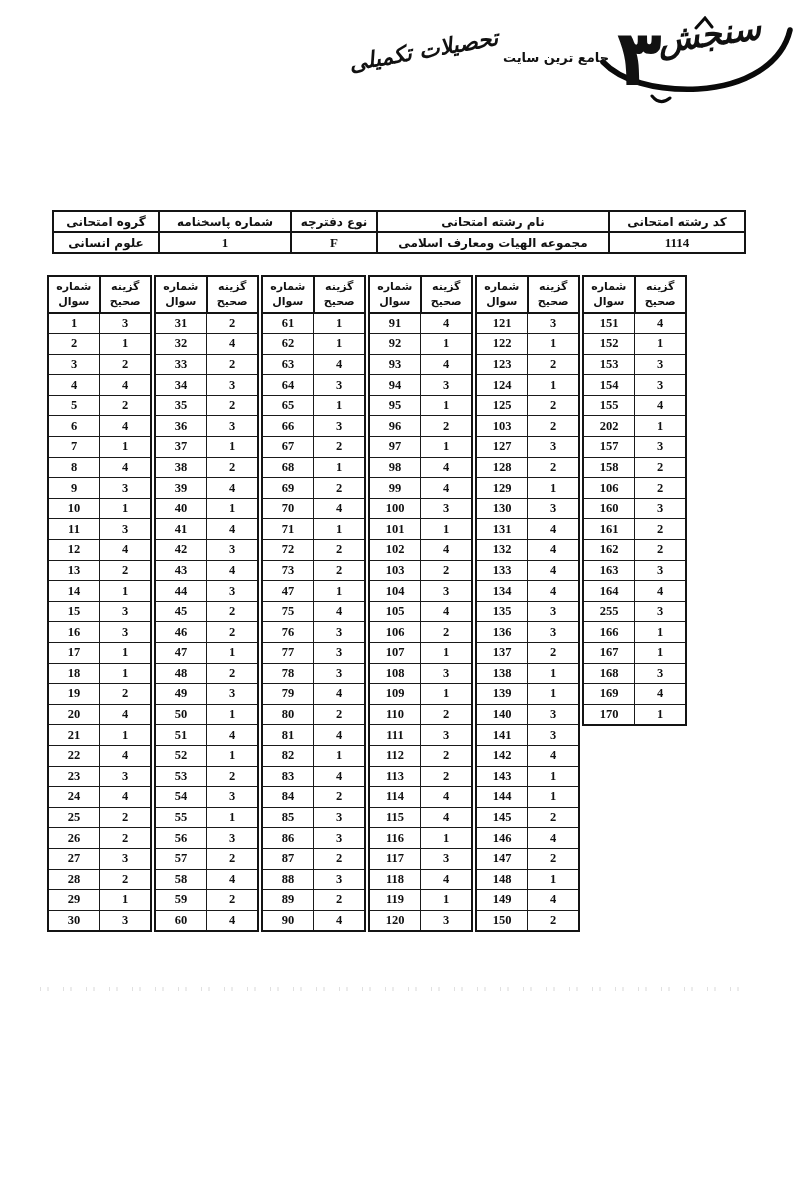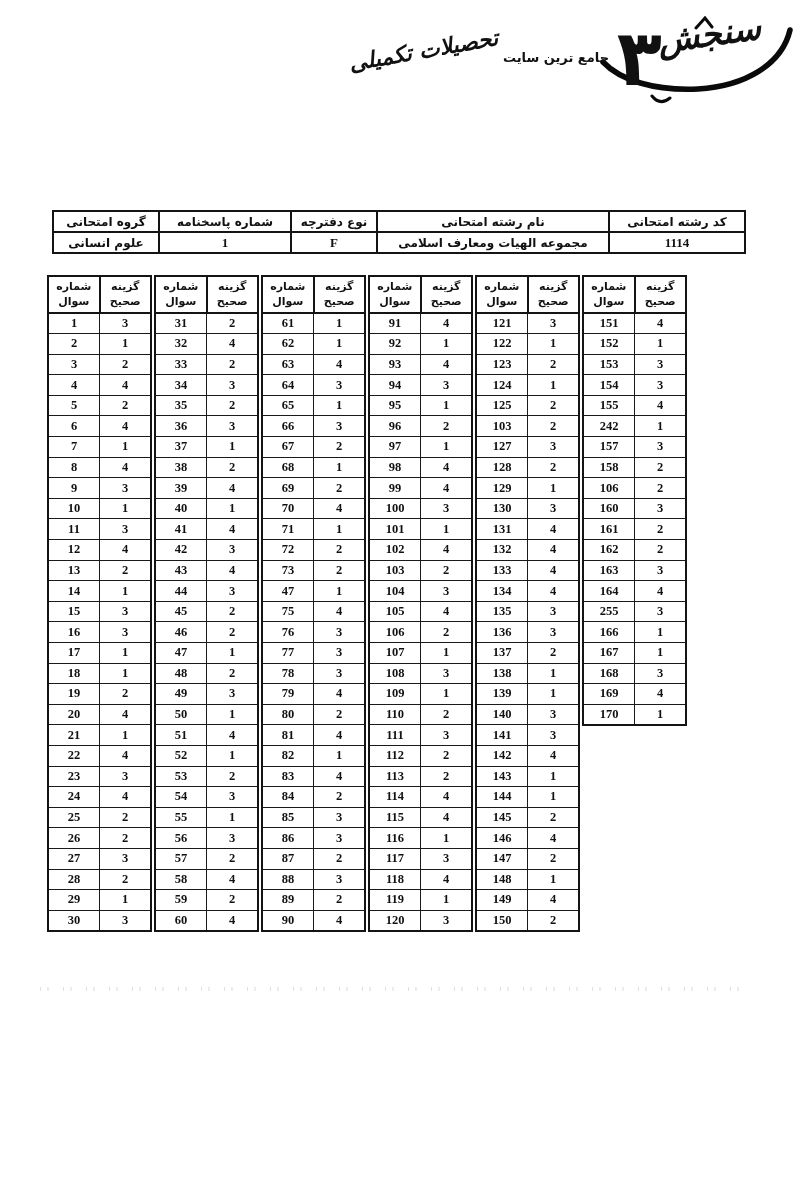--- a/index.html
+++ b/index.html
@@ -787,21 +787,21 @@
           </tr>
           <tr>
             <td>154</td>
             <td>3</td>
           </tr>
           <tr>
             <td>155</td>
             <td>4</td>
           </tr>
           <tr>
-            <td>242</td>
+            <td>202</td>
             <td>1</td>
           </tr>
           <tr>
             <td>157</td>
             <td>3</td>
           </tr>
           <tr>
             <td>158</td>
             <td>2</td>
           </tr>

